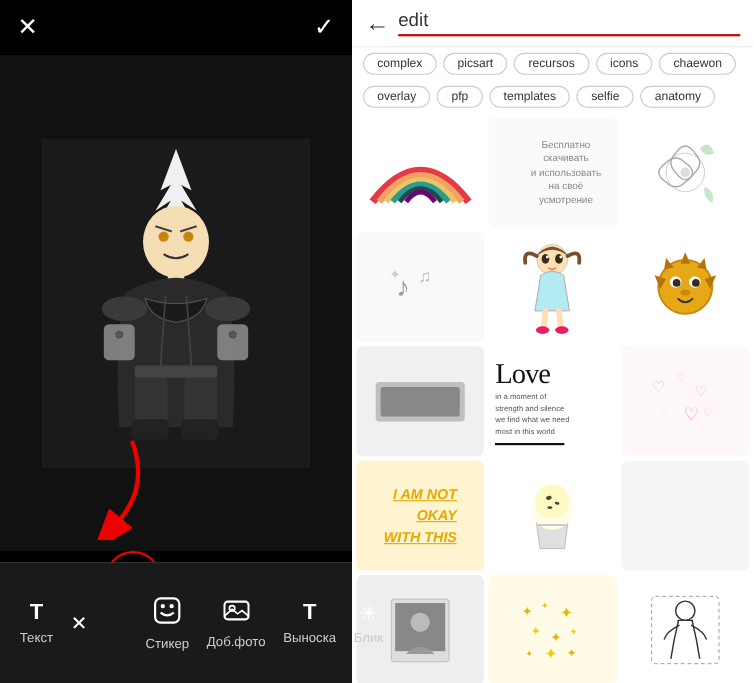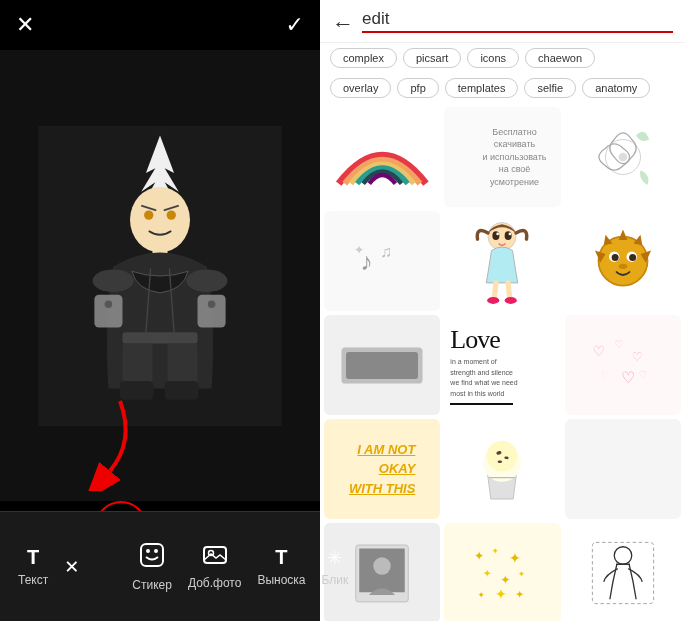--- a/index.html
+++ b/index.html
@@ -320,20 +320,21 @@
   <div id="search-bar">
     <span id="back-arrow" style="font-size:22px;cursor:pointer;color:#333;">←</span>
     <div id="search-input-wrap">
       <input id="search-input" type="text" style="width: 100%; border: none; outline: none; font-size: 17px; color: rgb(51, 51, 51); background: transparent;" value="edit">
     </div>
   </div>
 
   <div id="tags-row-1">
       <div class="tag-pill">complex</div>
       <div class="tag-pill">picsart</div>
+      <div class="tag-pill">recursos</div>
       <div class="tag-pill">icons</div>
       <div class="tag-pill">chaewon</div>
     </div>
   <div id="tags-row-2">
       <div class="tag-pill">overlay</div>
       <div class="tag-pill">pfp</div>
       <div class="tag-pill">templates</div>
       <div class="tag-pill">selfie</div>
       <div class="tag-pill">anatomy</div>
     </div>

